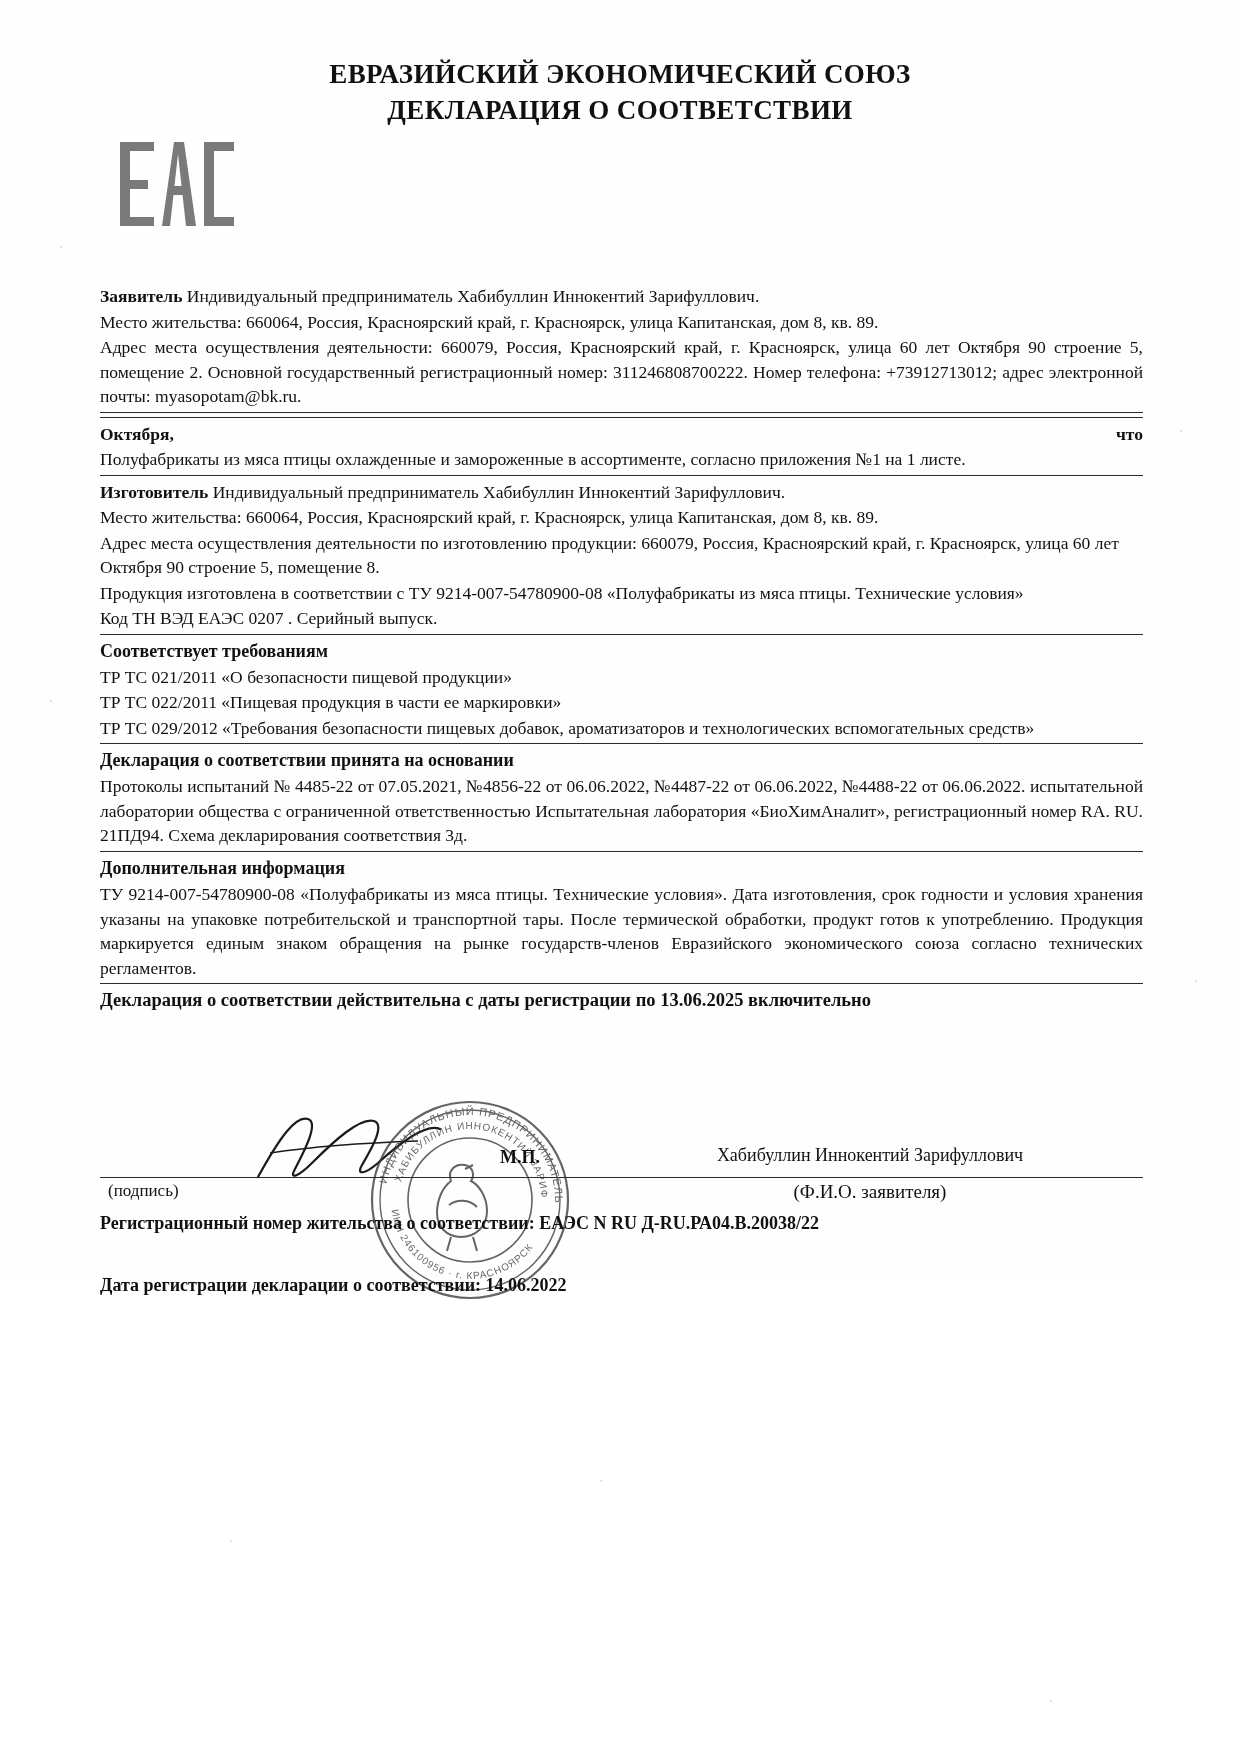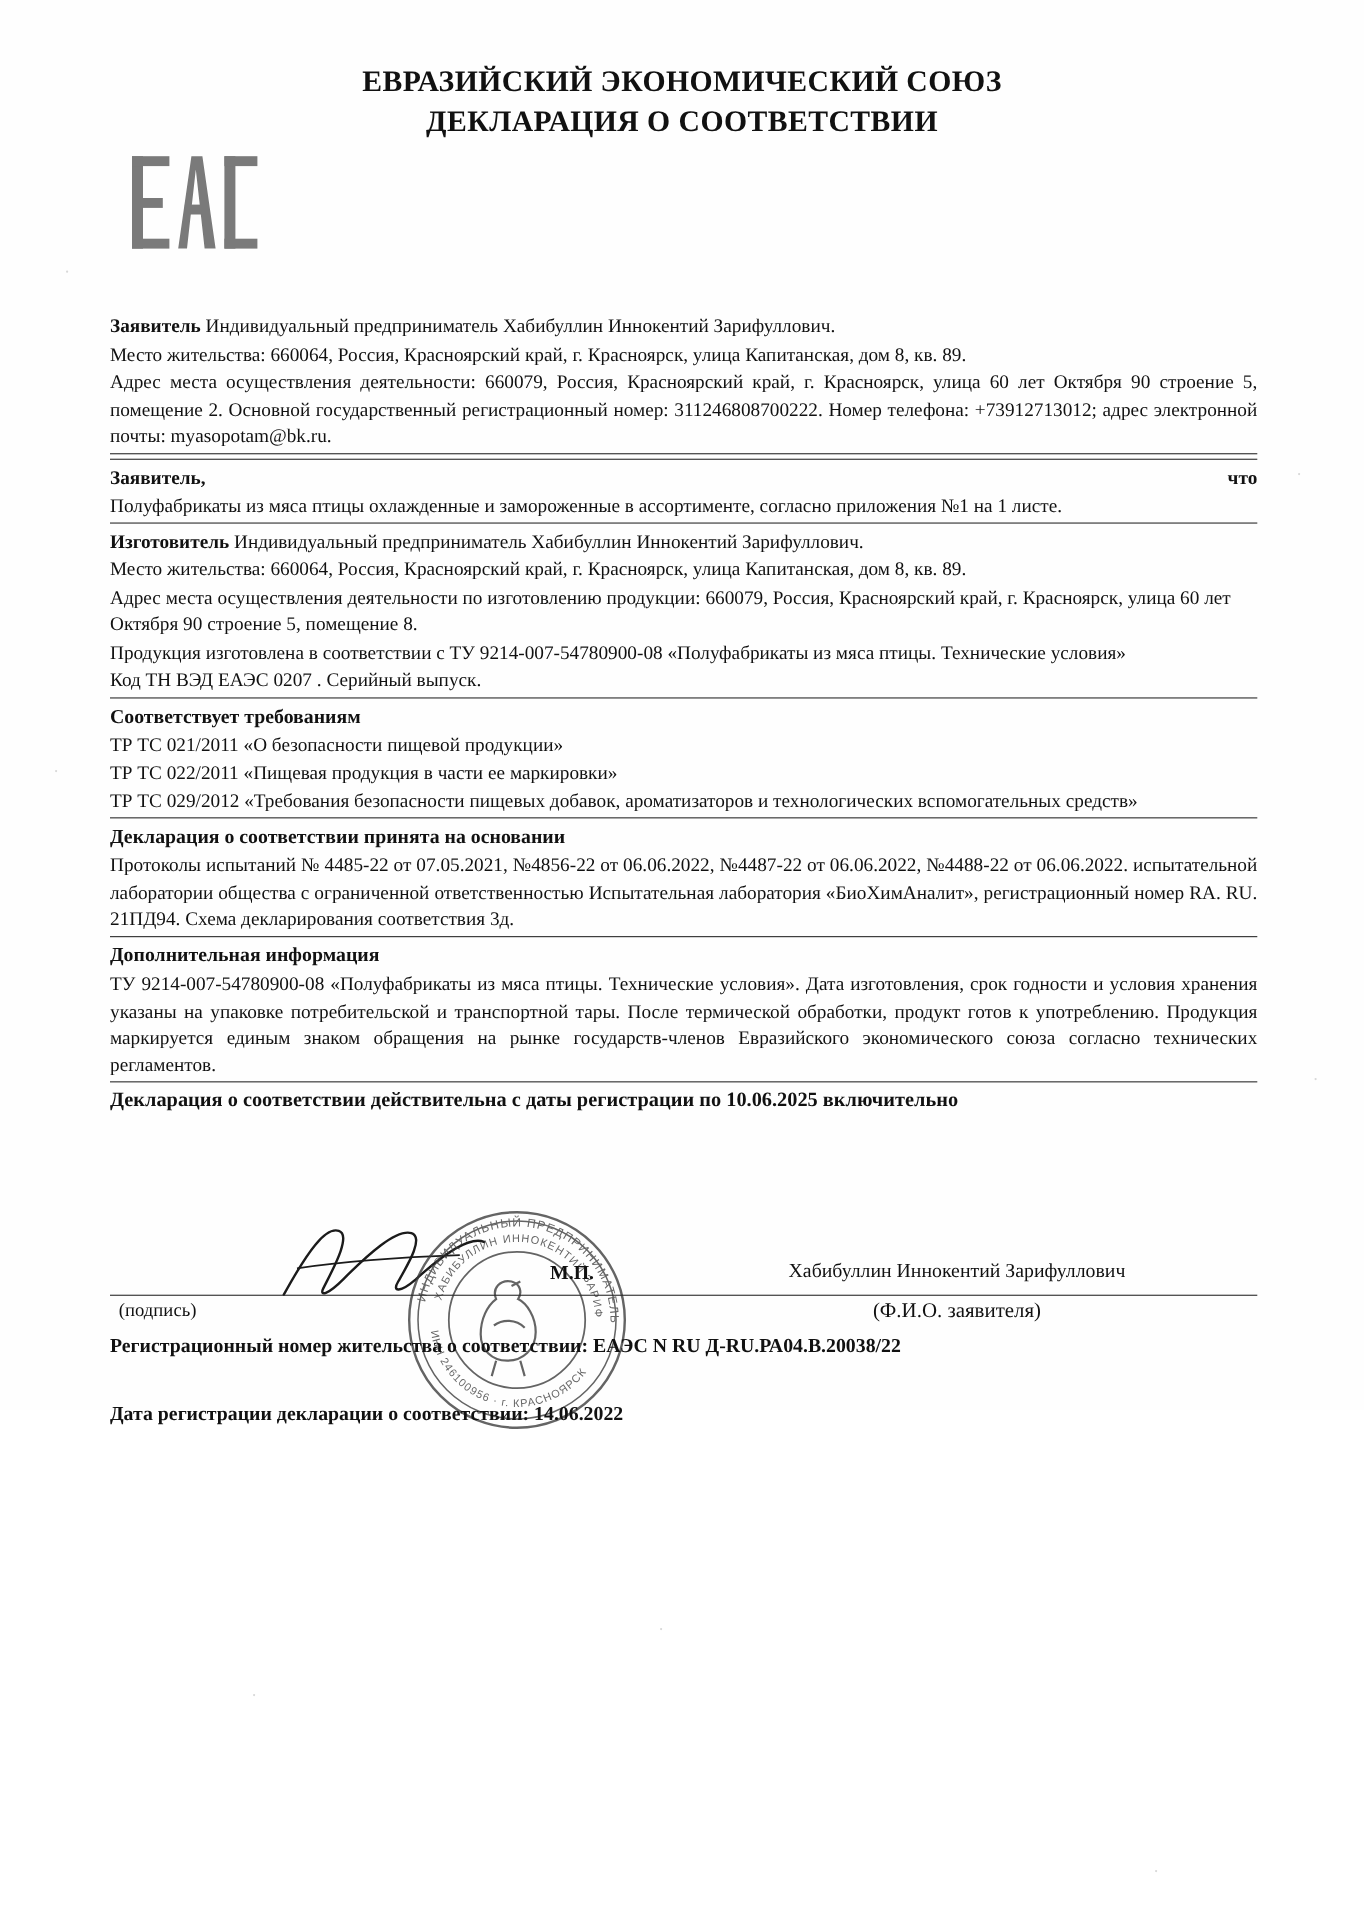--- a/index.html
+++ b/index.html
@@ -199,21 +199,21 @@
       <span class="b">Заявитель</span>
       <span>Индивидуальный предприниматель Хабибуллин Иннокентий Зарифуллович.</span>
     </div>
     <div class="row">Место жительства: 660064, Россия, Красноярский край, г. Красноярск, улица Капитанская, дом 8, кв. 89.</div>
     <div class="row just-full">Адрес места осуществления деятельности: 660079, Россия, Красноярский край, г. Красноярск, улица 60 лет Октября 90 строение 5, помещение 2. Основной государственный регистрационный номер: 311246808700222. Номер телефона: +73912713012; адрес электронной почты: myasopotam@bk.ru.</div>
 
     <div class="rule"></div>
     <div class="rule"></div>
 
     <div class="row spacebetween">
-      <span class="b">Заявитель,</span>
+      <span class="b">Октября,</span>
       <span class="b">что</span>
     </div>
     <div class="row just-full">Полуфабрикаты из мяса птицы охлажденные и замороженные в ассортименте, согласно приложения №1 на 1 листе.</div>
 
     <div class="rule"></div>
 
     <div class="row">
       <span class="b">Изготовитель</span>
       <span>Индивидуальный предприниматель Хабибуллин Иннокентий Зарифуллович.</span>
     </div>
@@ -232,21 +232,21 @@
     <div class="row sect-head">Декларация о соответствии принята на основании</div>
     <div class="row just-full">Протоколы испытаний № 4485-22 от 07.05.2021, №4856-22 от 06.06.2022, №4487-22 от 06.06.2022, №4488-22 от 06.06.2022. испытательной лаборатории общества с ограниченной ответственностью Испытательная лаборатория «БиоХимАналит», регистрационный номер RA. RU. 21ПД94. Схема декларирования соответствия 3д.</div>
 
     <div class="rule"></div>
     <div class="row sect-head">Дополнительная информация</div>
     <div class="row just-full">ТУ 9214-007-54780900-08 «Полуфабрикаты из мяса птицы. Технические условия». Дата изготовления, срок годности и условия хранения указаны на упаковке потребительской и транспортной тары. После термической обработки, продукт готов к употреблению. Продукция маркируется единым знаком обращения на рынке государств-членов Евразийского экономического союза согласно технических регламентов.</div>
 
     <div class="rule"></div>
     <div class="row valid-line">
       <span>Декларация о соответствии действительна с даты регистрации по</span>
-      <span>10.06.2025</span>
+      <span>13.06.2025</span>
       <span>включительно</span>
     </div>
   </div>
 
   <div class="sign-area">
 
     <svg class="scribble" viewBox="0 0 260 80">
       <path d="M8,70 C30,30 46,8 58,12 C70,16 52,48 44,64 C40,72 48,70 62,56 C84,34 110,10 124,14 C136,18 120,44 112,58 C106,68 114,68 128,56 C150,36 176,16 190,22" fill="none" stroke="#1b1b1b" stroke-width="2.2" stroke-linecap="round"></path>
       <path d="M20,46 C60,40 110,36 168,34" fill="none" stroke="#1b1b1b" stroke-width="1.6"></path>
     </svg>

